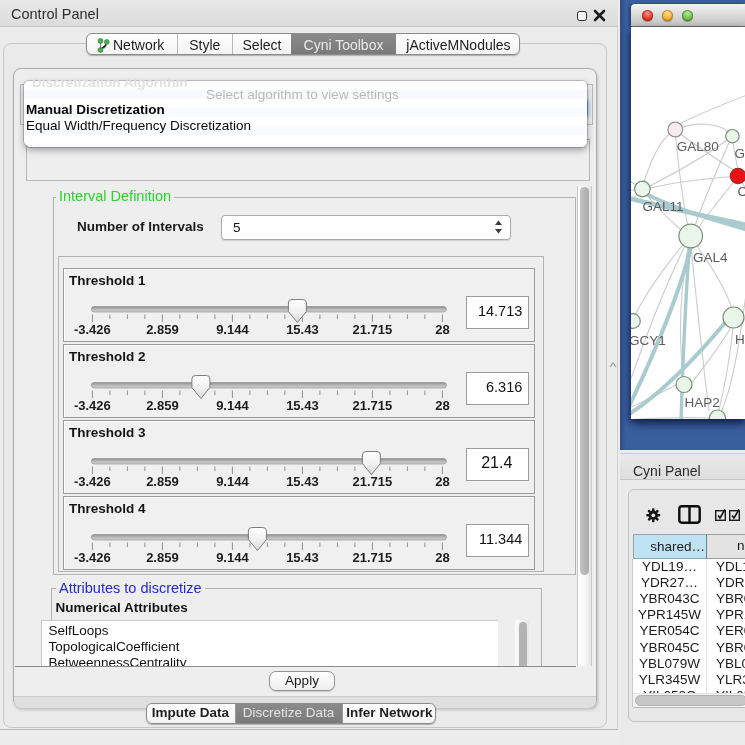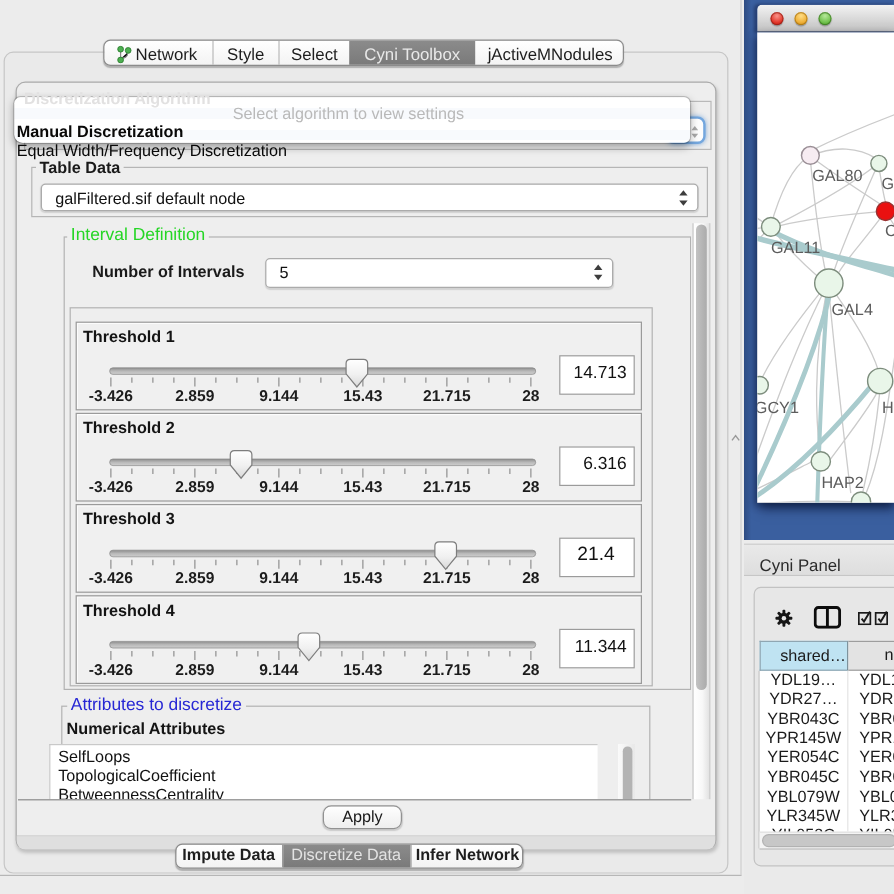--- a/index.html
+++ b/index.html
@@ -15,20 +15,27 @@
 <linearGradient id="thm" x1="0" y1="0" x2="0" y2="1">
         <stop offset="0" stop-color="#ffffff"></stop>
         <stop offset="0.55" stop-color="#f0f0f0"></stop>
         <stop offset="1" stop-color="#d9d9d9"></stop>
       </linearGradient>
 </defs>
   </svg>
 
 <div class="abs" style="left:0;top:0;width:618px;height:730px;background:#ececec;border-bottom:1.5px solid #b6b6b6;border-right:1px solid #cfcfcf">
 
+  <div class="abs" style="left:0;top:0;width:618px;height:27px;background:linear-gradient(#e7e7e7,#dcdcdc);border-bottom:1px solid #cacaca">
+    <div class="abs" style="left:11px;top:5.5px;font-size:14.5px;color:#2e2e2e">Control Panel</div>
+    <div class="abs" style="left:577px;top:10.5px;width:10px;height:10px;border:1.6px solid #2e2e2e;border-radius:2.5px;background:#f5f5f5"></div>
+    <svg width="13" height="13" style="position:absolute;left:593px;top:9px">
+        <path d="M2 2 L11 11 M11 2 L2 11" stroke="#1a1a1a" stroke-width="2.6" stroke-linecap="round"></path>
+      </svg>
+  </div>
 
   <div class="abs" style="left:2.5px;top:43px;width:604.5px;height:685px;background:#eaeaea;border:1px solid #c6c6c6;border-radius:8px"></div>
 
   <div class="abs" style="left:13px;top:68px;width:584px;height:640px;background:#eeeeee;border:1px solid #ababab;border-radius:8px;box-shadow:1px 2px 3px rgba(0,0,0,0.18)"></div>
   <div class="abs" style="left:14px;top:696px;width:582px;height:11.5px;background:#dfdfdf;border-top:1px solid #cacaca;border-radius:0 0 7px 7px"></div>
 
   <div class="abs" style="left:86px;top:33px;width:434px;height:22px;background:linear-gradient(#ffffff,#f3f3f3);border:1px solid #8b8b8b;border-radius:6px;box-shadow:0 1px 1px rgba(0,0,0,0.25);overflow:hidden;font-size:14px;color:#1e1e1e">
     <div class="abs" style="left:0;top:0;width:90.5px;height:22px;border-right:1px solid #b9b9b9">
         <svg width="13" height="15" viewBox="0 0 13 15" style="position:absolute;left:10px;top:4px">
 <g stroke="#8a8a8a" stroke-width="1">
@@ -49,27 +56,20 @@
 
   <div class="abs" style="left:20px;top:84px;width:573px;height:41px;border:1.2px solid #b9b9b9"></div>
   <div class="abs" style="left:555px;top:97px;width:33px;height:23px;border:2.8px solid #74a7de;border-radius:6.5px;background:#fdfdfd;box-shadow:0 0 4px rgba(110,160,215,0.9)"></div>
   <svg width="8" height="12" viewBox="0 0 8 12" style="position:absolute;left:575px;top:103.5px">
       <path d="M4 1 L6.8 4.6 H1.2 Z" fill="#a9a9a9"></path>
       <path d="M4 11 L1.2 7.4 H6.8 Z" fill="#a9a9a9"></path>
     </svg>
 
   <div class="abs" style="left:26px;top:139px;width:564px;height:42px;border:1.2px solid #b5b5b5"></div>
   <div class="abs" style="left:30px;top:131.5px;font-size:13.5px;font-weight:bold;color:#1a1a1a;background:#eeeeee;padding:0 3px">Table Data</div>
-  <div class="abs" style="left:34px;top:153px;width:548px;height:23px;background:#fff;border:1px solid #ababab;border-radius:4px;box-shadow:0 1px 1px rgba(0,0,0,0.12)">
-    <div class="abs" style="left:11px;top:3.5px;font-size:13.5px;color:#111">galFiltered.sif default node</div>
-    <svg width="9" height="14" viewBox="0 0 9 14" style="position:absolute;right:7px;top:50%;margin-top:-7px">
-        <path d="M4.5 0.5 L8 5 H1 Z" fill="#3d3d3d"></path>
-        <path d="M4.5 13.5 L1 9 H8 Z" fill="#3d3d3d"></path>
-      </svg>
-  </div>
 
   <div class="abs" style="left:14.5px;top:186px;width:561px;height:480px;overflow:hidden">
     <div class="abs" style="left:38px;top:11px;width:523.5px;height:378px;border:1.5px solid #b2b2b2"></div>
     <div class="abs" style="left:41.5px;top:1.5px;font-size:14.5px;color:#25d625;background:#eeeeee;padding:0 3px">Interval Definition</div>
 
     <div class="abs" style="left:62.4px;top:33.3px;font-size:13.5px;font-weight:bold;color:#1a1a1a">Number of Intervals</div>
     <div class="abs" style="left:206.5px;top:29px;width:290px;height:24.5px;background:#fff;border:1px solid #ababab;border-radius:4px;box-shadow:0 1px 1px rgba(0,0,0,0.12)">
       <div class="abs" style="left:11px;top:4px;font-size:13.5px;color:#111">5</div>
       <svg width="9" height="14" viewBox="0 0 9 14" style="position:absolute;right:7px;top:50%;margin-top:-7px">
           <path d="M4.5 0.5 L8 5 H1 Z" fill="#3d3d3d"></path>
@@ -154,21 +154,21 @@
   <div class="abs" style="left:580px;top:186.5px;width:8.5px;height:388px;border-radius:4.5px;background:linear-gradient(90deg,#c2c2c2,#ababab)"></div>
 
   <div class="abs" style="left:269px;top:670.5px;width:66px;height:20.5px;background:linear-gradient(#ffffff,#eeeeee);border:1px solid #929292;border-radius:7px;text-align:center;font-size:13.5px;color:#1a1a1a;line-height:18.5px;box-shadow:0 1px 1px rgba(0,0,0,0.15)">Apply</div>
 
   <div class="abs" style="left:145.5px;top:703px;width:290px;height:21px;background:linear-gradient(#ffffff,#f3f3f3);border:1px solid #8b8b8b;border-radius:6px;box-shadow:0 1px 1px rgba(0,0,0,0.25);overflow:hidden;font-size:13.5px;color:#1e1e1e">
     <div class="abs" style="left:0;top:0;width:89px;height:21px;border-right:1px solid #9b9b9b;text-align:center;padding-top:1px;font-weight:600">Impute Data</div>
     <div class="abs" style="left:89px;top:0;width:106px;height:21px;background:linear-gradient(#8b8b8b,#787878);color:#e3e3e3;text-align:center;padding-top:1px;font-weight:400">Discretize Data</div>
     <div class="abs" style="left:195px;top:0;width:95px;height:21px;border-left:1px solid #9b9b9b;text-align:center;padding-top:1px;font-weight:600">Infer Network</div>
   </div>
 
-  <div class="abs" style="left:12px;top:81px;width:562.5px;height:38px;background:repeating-linear-gradient(180deg,#ffffff 0px,#ffffff 9px,#f8fafd 9px,#f8fafd 18px);border-radius:5px;border-bottom-left-radius:7px;box-shadow:0 3px 7px rgba(0,0,0,0.35),0 0 0 1px rgba(0,0,0,0.18);">
+  <div class="abs" style="left:24px;top:81px;width:562.5px;height:66px;background:repeating-linear-gradient(180deg,#ffffff 0px,#ffffff 9px,#f8fafd 9px,#f8fafd 18px);border-radius:5px;border-bottom-left-radius:7px;box-shadow:0 3px 7px rgba(0,0,0,0.35),0 0 0 1px rgba(0,0,0,0.18);">
     <div class="abs" style="left:8px;top:-6px;font-size:13.5px;font-weight:bold;color:#e2e1e1">Discretization Algorithm</div>
     <div class="abs" style="left:182px;top:6px;font-size:13.5px;color:#b9b9b9">Select algorithm to view settings</div>
     <div class="abs" style="left:2px;top:21px;font-size:13.5px;font-weight:bold;color:#080808">Manual Discretization</div>
     <div class="abs" style="left:2px;top:37px;font-size:13.5px;color:#080808">Equal Width/Frequency Discretization</div>
   </div>
 
   <svg width="8" height="8" style="position:absolute;left:609px;top:361px">
       <path d="M1 6 L4 2 L7 6" fill="none" stroke="#9a9a9a" stroke-width="1.2"></path>
     </svg>
 </div>

